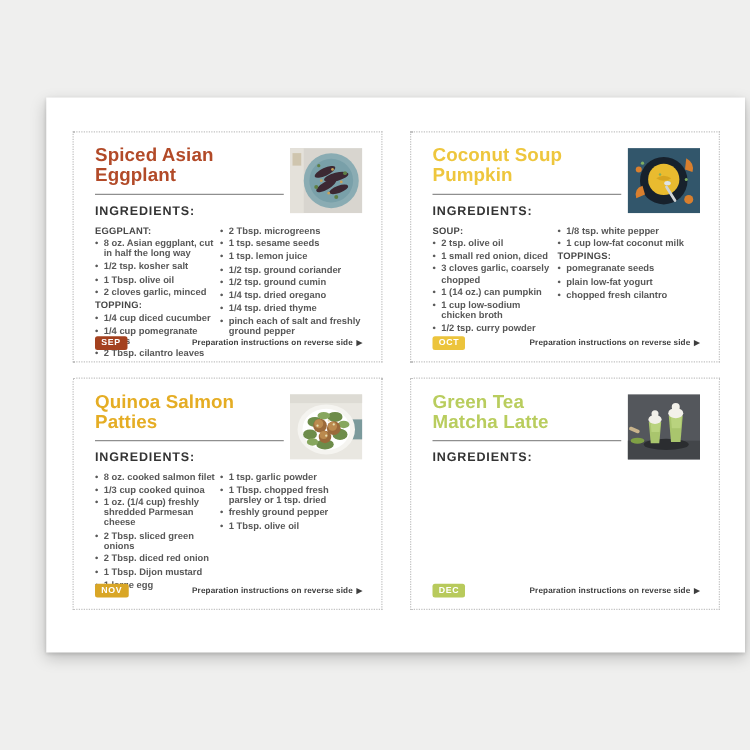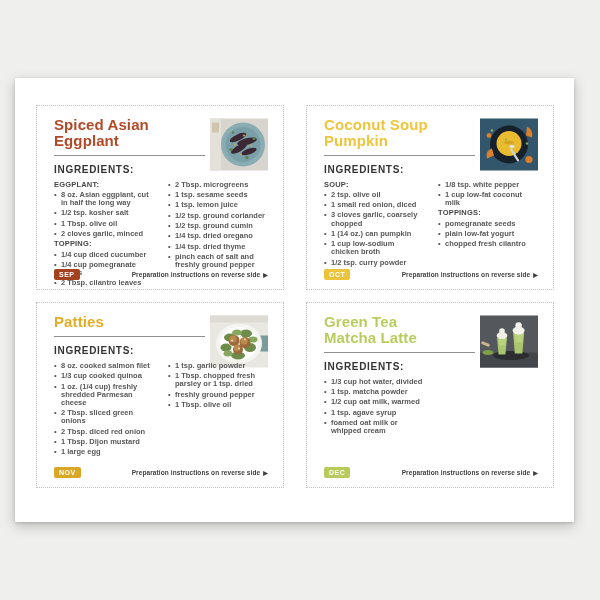--- a/index.html
+++ b/index.html
@@ -1,29 +1,29 @@
 <!DOCTYPE html>
 <html><head>
 <meta charset="utf-8">
 <style>
   html,body{margin:0;padding:0;width:600px;height:600px;}
   body{font-family:"Liberation Sans",sans-serif;}
   .stage{position:relative;width:600px;height:600px;background:#efefee;overflow:hidden;}
-  .sheet{position:absolute;left:15px;top:78px;width:559px;height:444px;background:#ffffff;
+  .sheet{position:absolute;left:37px;top:78px;width:559px;height:444px;background:#ffffff;
          box-shadow:0 4px 12px rgba(0,0,0,.22),0 1px 3px rgba(0,0,0,.14);}
   .grid{position:absolute;inset:0;padding:27px 20px 34px 21px;display:grid;
         grid-template-columns:1fr 1fr;grid-template-rows:185px 186px;column-gap:22px;row-gap:12px;}
   .card{position:relative;border:1px dotted #c2c2c2;padding:11px 16px 10px 17px;
         box-sizing:border-box;overflow:hidden;background:#fff;}
   .card-photo{position:absolute;top:12px;right:15px;width:58px;height:53px;overflow:hidden;}
   .card-photo svg{display:block;}
   .card-title{margin:0;padding:0 70px 0 0;font-size:15px;font-weight:800;line-height:1.05;letter-spacing:.1px;}
   .rule{height:1px;background:#8f8f8f;width:calc(100% - 62px);margin:6px 0 8px;}
   .ing-label{font-size:10px;font-weight:800;color:#343434;letter-spacing:.7px;margin:0 0 6px;}
-  .cols{display:grid;grid-template-columns:100px 1fr;column-gap:14px;}
+  .cols{display:grid;grid-template-columns:100px 1fr;}
   .group-h{font-size:7.5px;font-weight:800;color:#474747;letter-spacing:.2px;margin:0 0 2.3px;line-height:1.05;}
   ul.ing-list{list-style:none;margin:0 0 1px;padding:0;}
   li.ing-item{position:relative;font-size:7.5px;color:#585858;line-height:1.08;
               padding-left:7px;margin:0 0 2.3px;font-weight:bold;}
   li.ing-item::before{content:"\2022";position:absolute;left:0;top:0;color:#585858;}
   .card-foot{position:absolute;left:17px;right:15px;bottom:9px;display:flex;
              align-items:center;justify-content:space-between;}
   .tag{display:inline-block;font-size:7px;font-weight:800;letter-spacing:.5px;
        padding:2px 5px 2.5px;border-radius:2px;line-height:1;}
   .note{font-size:6.5px;font-weight:700;color:#3e3e3e;letter-spacing:.1px;}
@@ -192,20 +192,21 @@
               </g>
               <g fill="#e8dfb2">
                 <circle cx="22" cy="25" r=".9"></circle>
                 <circle cx="35" cy="24" r=".9"></circle>
                 <circle cx="29" cy="33" r=".9"></circle>
                 <circle cx="31" cy="21" r=".9"></circle>
               </g>
             </svg>
           </div>
           <h2 class="card-title" style="color: rgb(229, 173, 36);">
+            <div>Quinoa Salmon</div>
             <div>Patties</div>
           </h2>
           <div class="rule"></div>
           <div class="ing-label">INGREDIENTS:</div>
           <div class="cols">
             <div class="col">
               <ul class="ing-list">
                 <li class="ing-item">8 oz. cooked salmon filet</li>
                 <li class="ing-item">1/3 cup cooked quinoa</li>
                 <li class="ing-item">1 oz. (1/4 cup) freshly shredded Parmesan cheese</li>
@@ -247,29 +248,20 @@
               <rect x="1" y="27" width="9" height="3" rx="1.5" fill="#c9b48c" transform="rotate(22 5.5 28.5)"></rect>
             </svg>
           </div>
           <h2 class="card-title" style="color: rgb(185, 205, 94);">
             <div>Green Tea</div>
             <div>Matcha Latte</div>
           </h2>
           <div class="rule"></div>
           <div class="ing-label">INGREDIENTS:</div>
           <div class="cols">
-            <div class="col">
-              <ul class="ing-list">
-                <li class="ing-item">1/3 cup hot water, divided</li>
-                <li class="ing-item">1 tsp. matcha powder</li>
-                <li class="ing-item">1/2 cup oat milk, warmed</li>
-                <li class="ing-item">1 tsp. agave syrup</li>
-                <li class="ing-item">foamed oat milk or whipped cream</li>
-              </ul>
-            </div>
             <div class="col"></div>
           </div>
           <div class="card-foot">
             <span class="tag" style="background: rgb(184, 202, 92); color: rgb(255, 255, 255);">DEC</span>
             <span class="note"><span>Preparation instructions on reverse side</span><span class="arrow">▶</span></span>
           </div>
         </section>
       </div>
   </div>
 </div>

